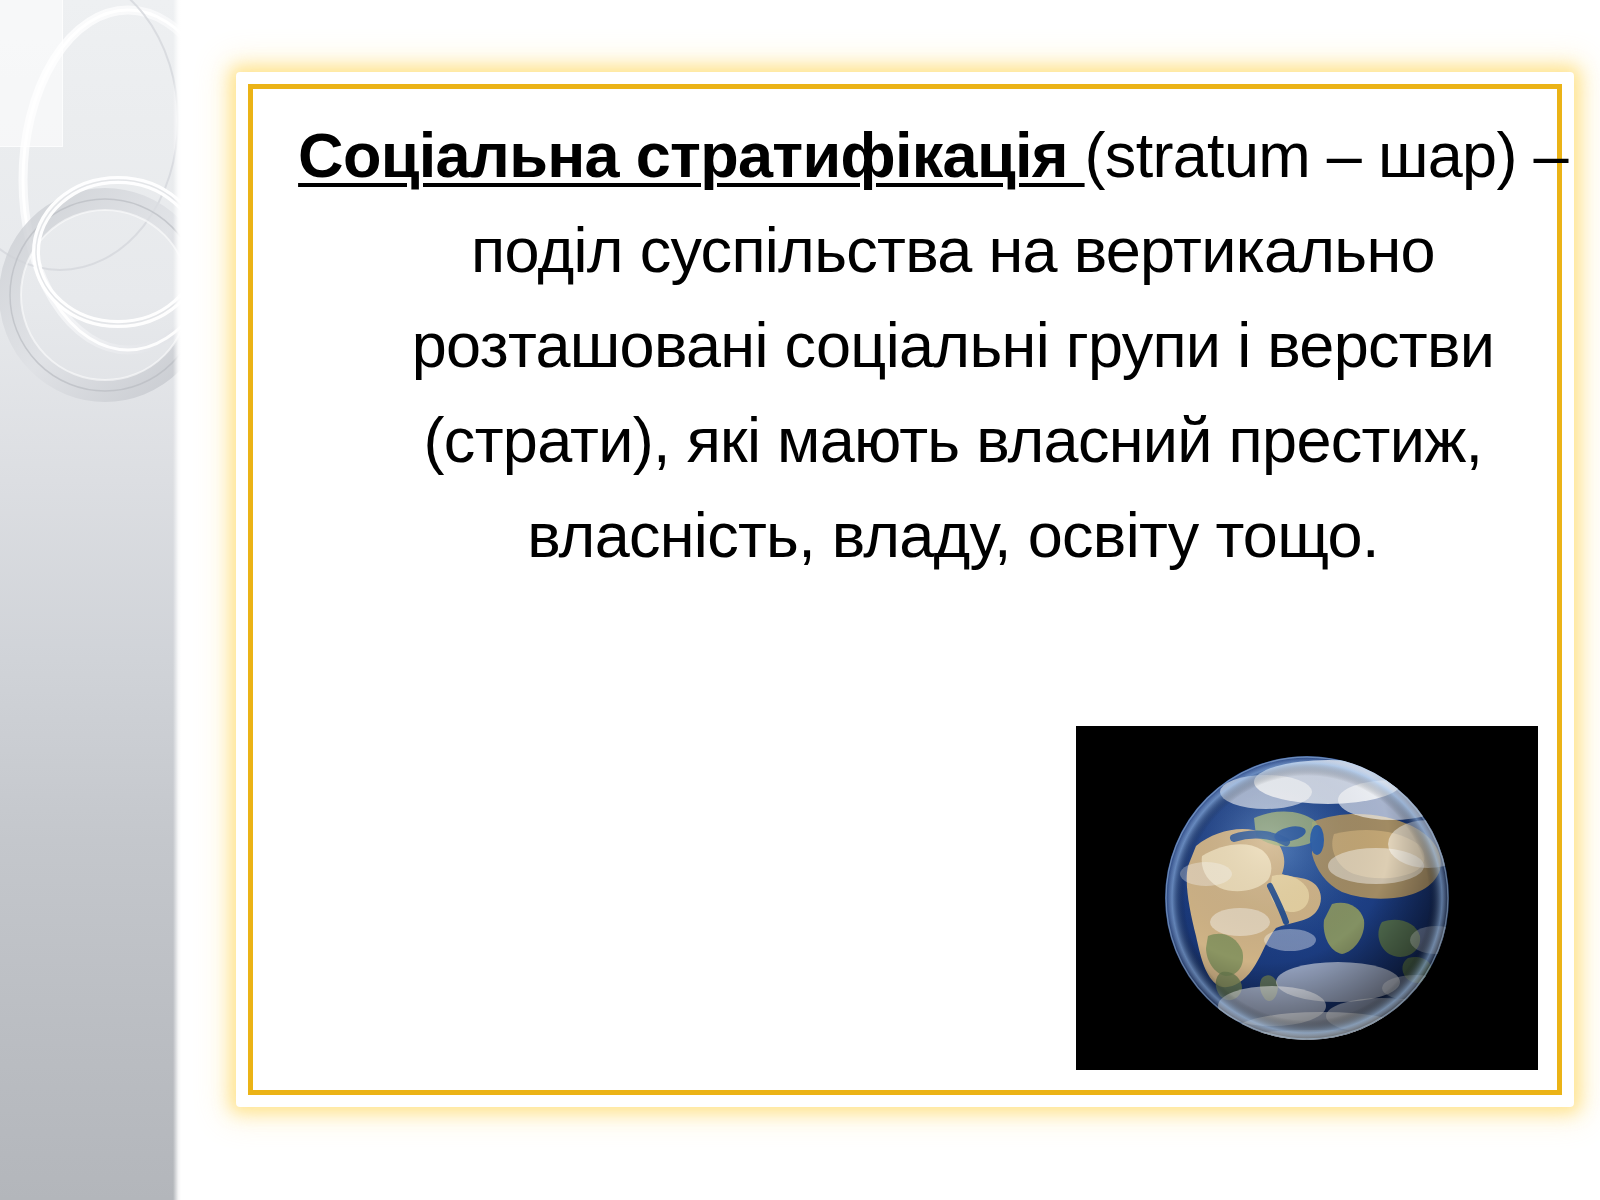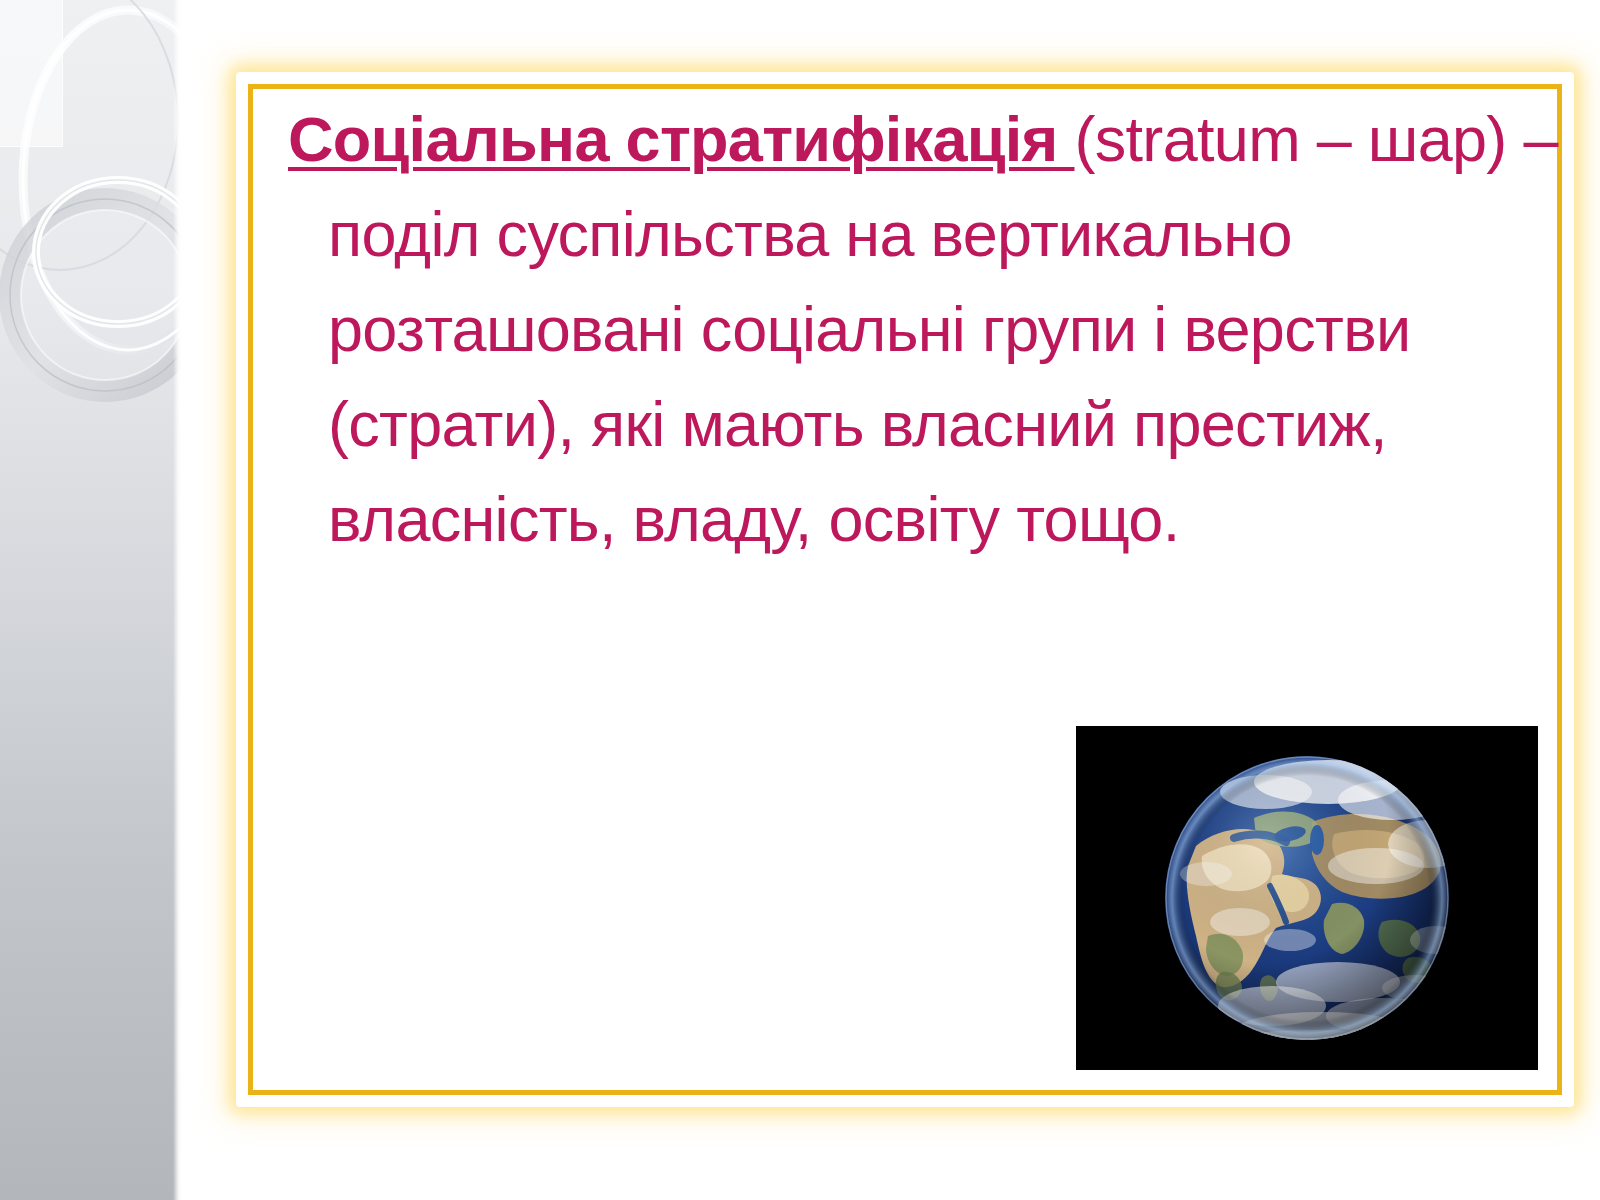--- a/index.html
+++ b/index.html
@@ -99,29 +99,30 @@
     height: 1011px;
     border: 5px solid #EBB316;
     box-sizing: border-box;
     background: #ffffff;
   }
 
   
   .textblock {
     position: absolute;
     left: 288px;
-    top: 92px;
+    top: 108px;
     width: 1250px;
     font-family: "Liberation Sans", sans-serif;
     font-size: 63px;
     line-height: 95px;
-    color: #be185d;
+    color: #000000;
     letter-spacing: -0.7px;
     text-indent: 0;
     padding-left: 40px;
+    text-align: center;
   }
   .para {
     margin: 0;
     text-indent: -40px;
   }
   .lead {
     font-weight: bold;
     text-decoration: underline;
     text-underline-offset: 6px;
     text-decoration-thickness: 4px;

